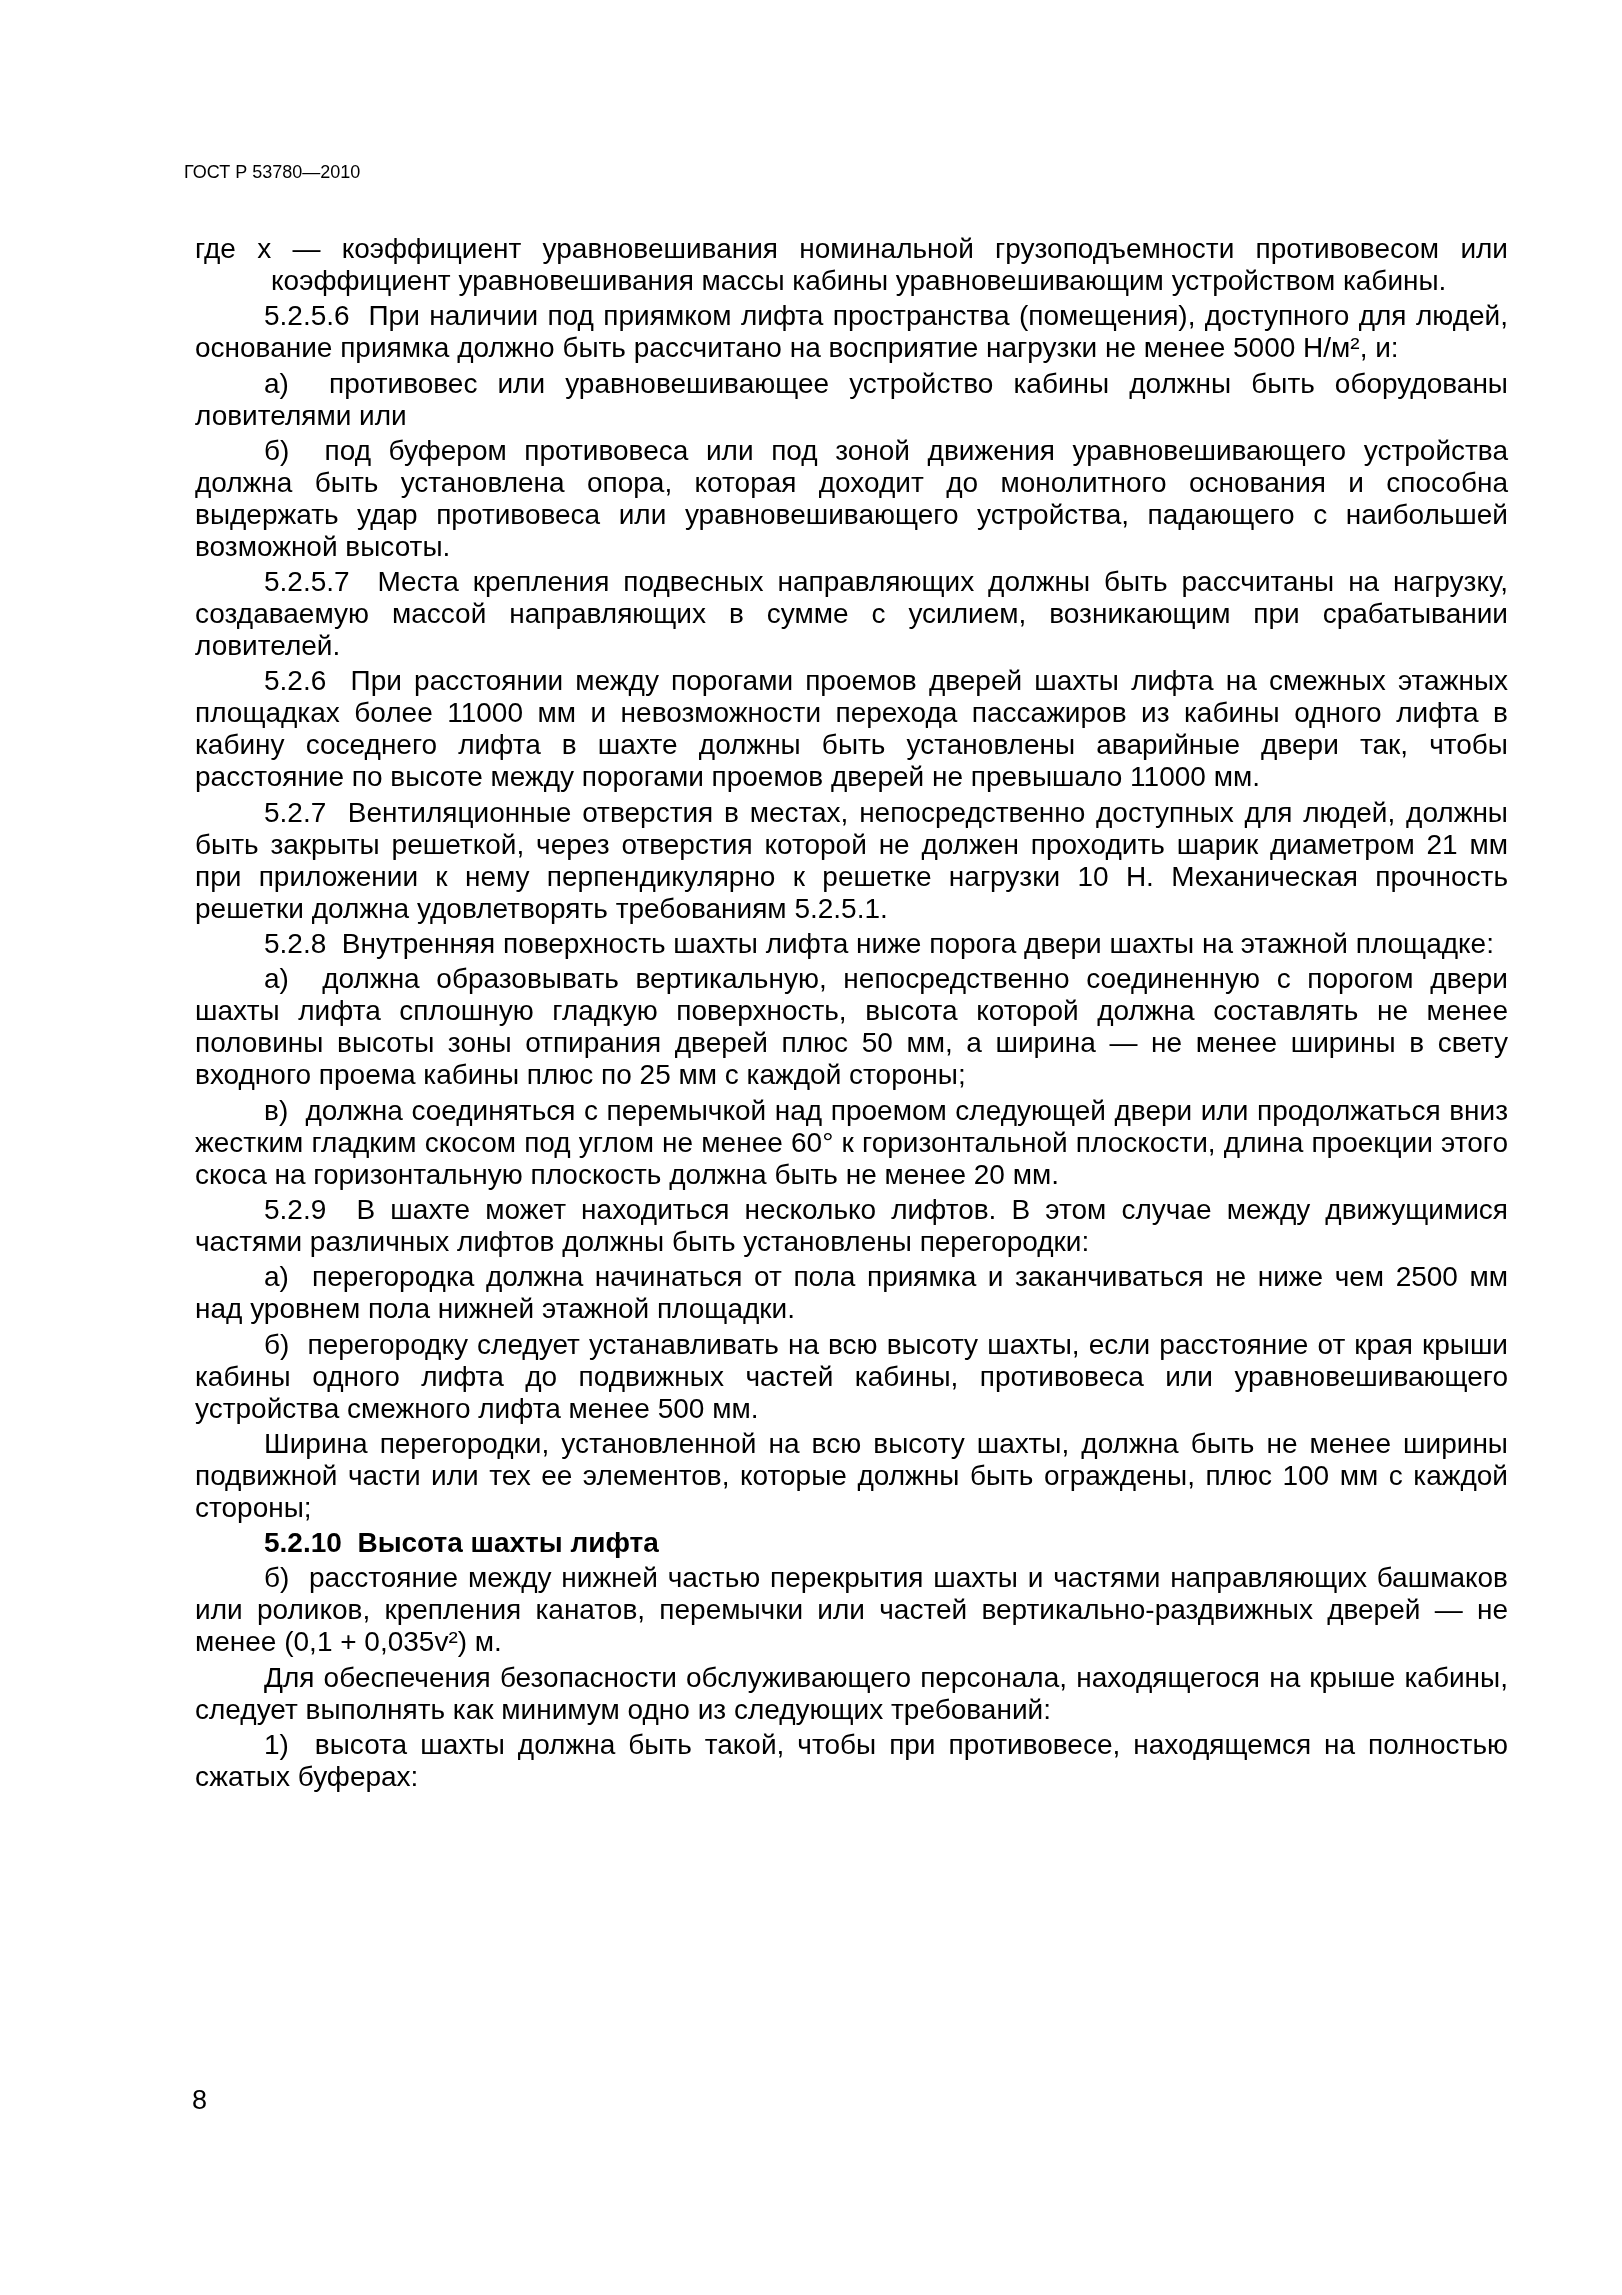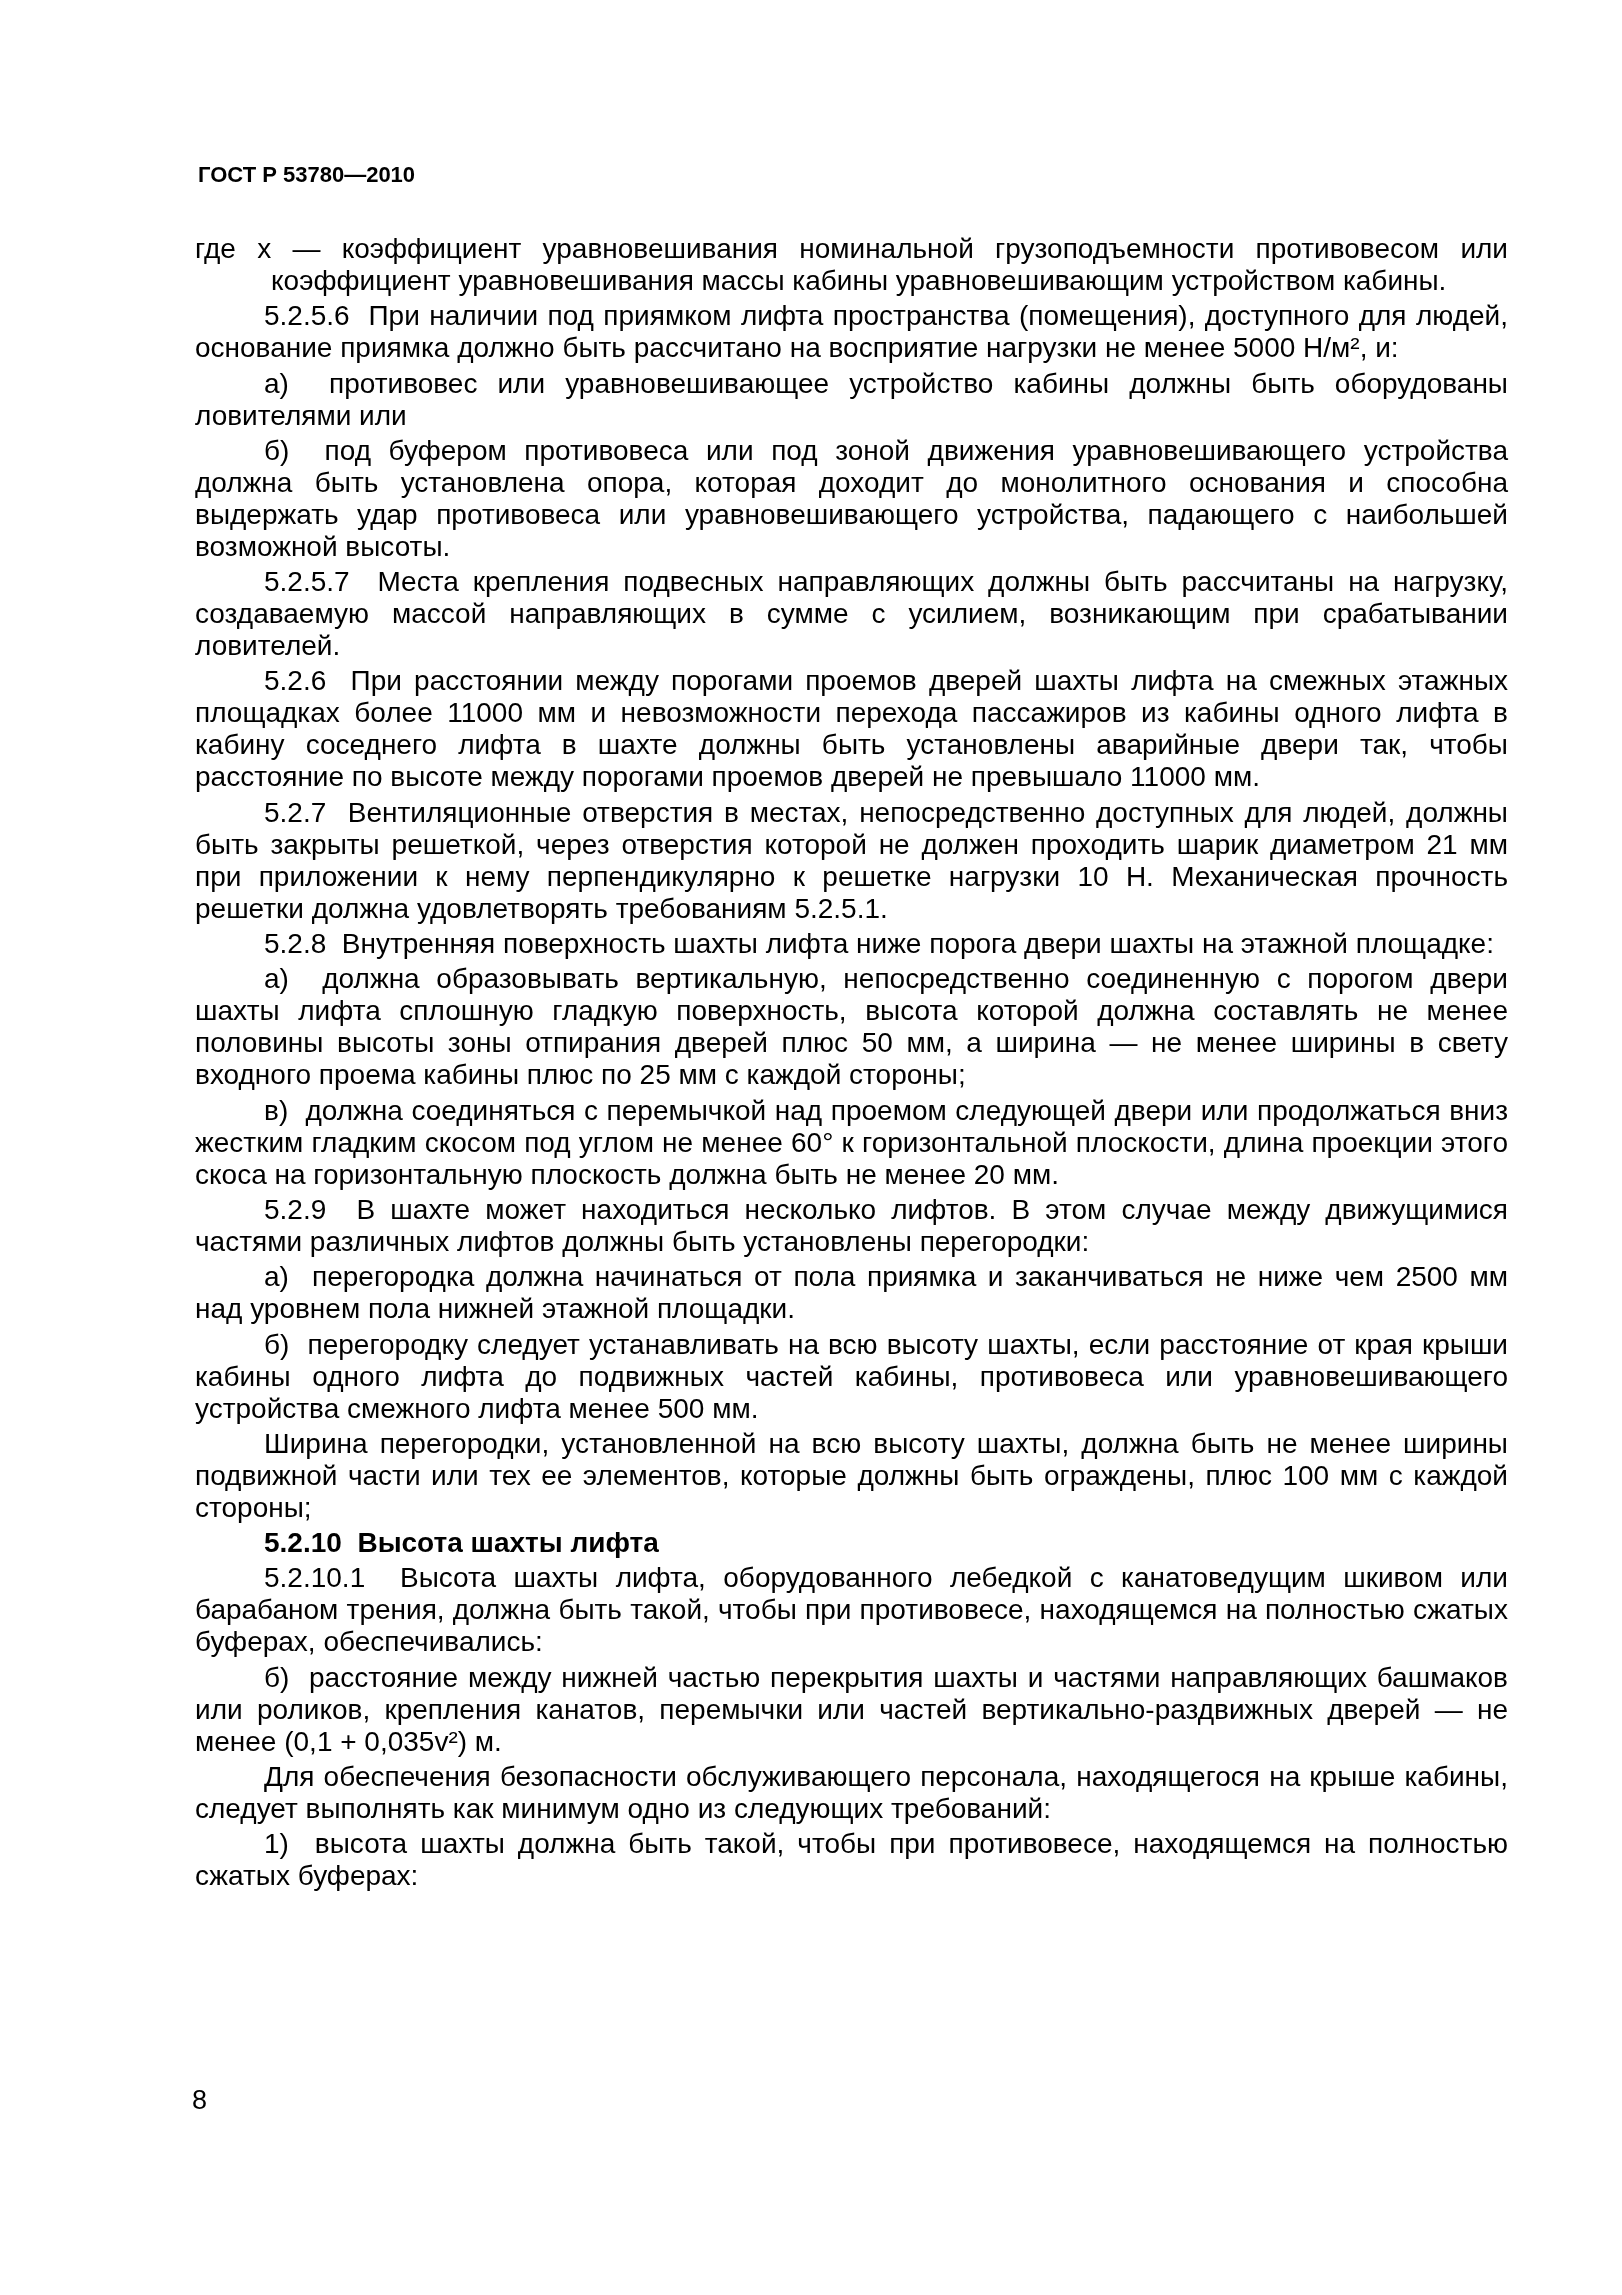--- a/index.html
+++ b/index.html
@@ -15,24 +15,24 @@
     color: #000000;
     overflow: hidden;
   }
   .page {
     position: absolute;
     inset: 0;
     background: #ffffff;
   }
   .doc-header {
     position: absolute;
-    left: 198px;
+    left: 184px;
     top: 162px;
-    font-size: 22px;
-    font-weight: bold;
+    font-size: 18px;
+    font-weight: normal;
     white-space: nowrap;
   }
   .body-text {
     position: absolute;
     left: 195px;
     top: 233px;
     width: 1313px;
     font-size: 28px;
     line-height: 32px;
     text-align: justify;
@@ -75,21 +75,20 @@
     <p class="ind">5.2.6&nbsp; При расстоянии между порогами проемов дверей шахты лифта на смежных этажных пло­щадках более 11000 мм и невозможности перехода пассажиров из кабины одного лифта в кабину сосед­него лифта в шахте должны быть установлены аварийные двери так, чтобы расстояние по высоте между порогами проемов дверей не превышало 11000 мм.</p>
     <p class="ind">5.2.7&nbsp; Вентиляционные отверстия в местах, непосредственно доступных для людей, должны быть закрыты решеткой, через отверстия которой не должен проходить шарик диаметром 21 мм при приложе­нии к нему перпендикулярно к решетке нагрузки 10 Н. Механическая прочность решетки должна удовлет­ворять требованиям 5.2.5.1.</p>
     <p class="ind">5.2.8&nbsp; Внутренняя поверхность шахты лифта ниже порога двери шахты на этажной площадке:</p>
     <p class="ind">а)&nbsp; должна образовывать вертикальную, непосредственно соединенную с порогом двери шахты лифта сплошную гладкую поверхность, высота которой должна составлять не менее половины высоты зоны отпирания дверей плюс 50 мм, а ширина — не менее ширины в свету входного проема кабины плюс по 25 мм с каждой стороны;</p>
     <p class="ind">в)&nbsp; должна соединяться с перемычкой над проемом следующей двери или продолжаться вниз жес­тким гладким скосом под углом не менее 60° к горизонтальной плоскости, длина проекции этого скоса на горизонтальную плоскость должна быть не менее 20 мм.</p>
     <p class="ind">5.2.9&nbsp; В шахте может находиться несколько лифтов. В этом случае между движущимися частями различных лифтов должны быть установлены перегородки:</p>
     <p class="ind">а)&nbsp; перегородка должна начинаться от пола приямка и заканчиваться не ниже чем 2500 мм над уровнем пола нижней этажной площадки.</p>
     <p class="ind">б)&nbsp; перегородку следует устанавливать на всю высоту шахты, если расстояние от края крыши каби­ны одного лифта до подвижных частей кабины, противовеса или уравновешивающего устройства смеж­ного лифта менее 500 мм.</p>
     <p class="ind">Ширина перегородки, установленной на всю высоту шахты, должна быть не менее ширины подвиж­ной части или тех ее элементов, которые должны быть ограждены, плюс 100 мм с каждой стороны;</p>
     <p class="head">5.2.10&nbsp; Высота шахты лифта</p>
-    <p class="ind">5.2.10.1&nbsp; Высота шахты лифта, оборудованного лебедкой с канатоведущим шкивом или бараба­ном трения, должна быть такой, чтобы при противовесе, находящемся на полностью сжатых буферах, обеспечивались:</p>
     <p class="ind">б)&nbsp; расстояние между нижней частью перекрытия шахты и частями направляющих башмаков или роликов, крепления канатов, перемычки или частей вертикально-раздвижных дверей — не менее (0,1 + 0,035v²) м.</p>
     <p class="ind">Для обеспечения безопасности обслуживающего персонала, находящегося на крыше кабины, сле­дует выполнять как минимум одно из следующих требований:</p>
     <p class="ind">1)&nbsp; высота шахты должна быть такой, чтобы при противовесе, находящемся на полностью сжатых буферах:</p>
   </div>
 
   <div class="page-number">8</div>
 
 </div>
 
 

